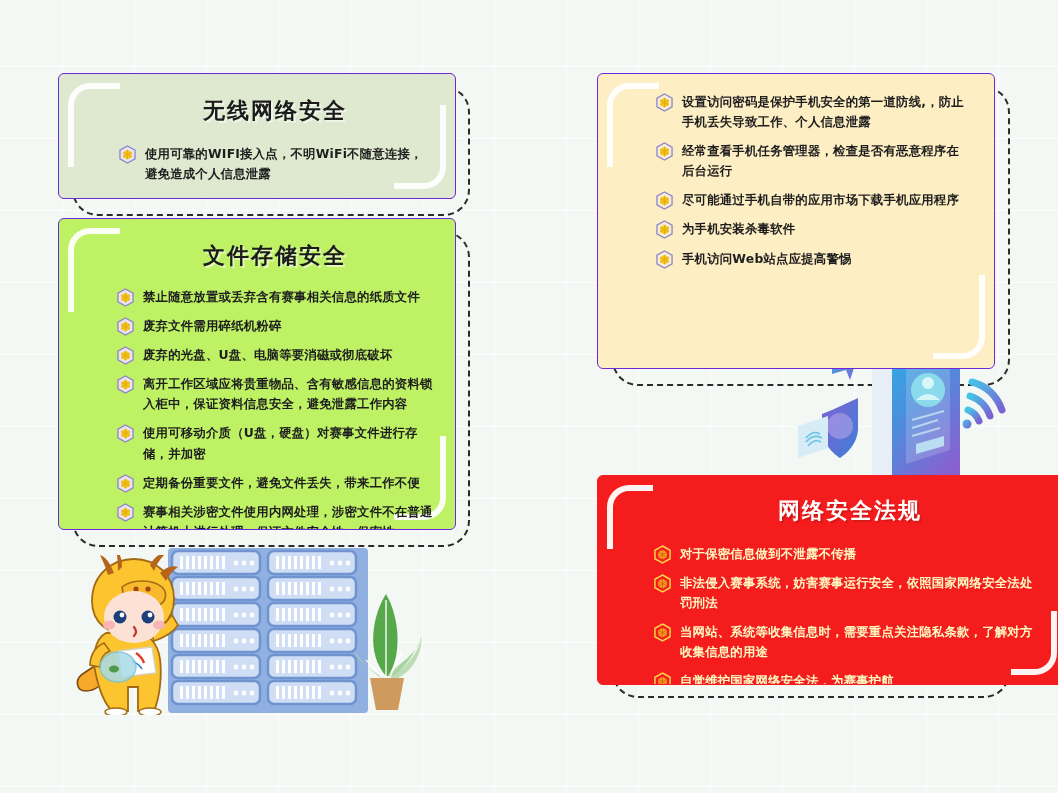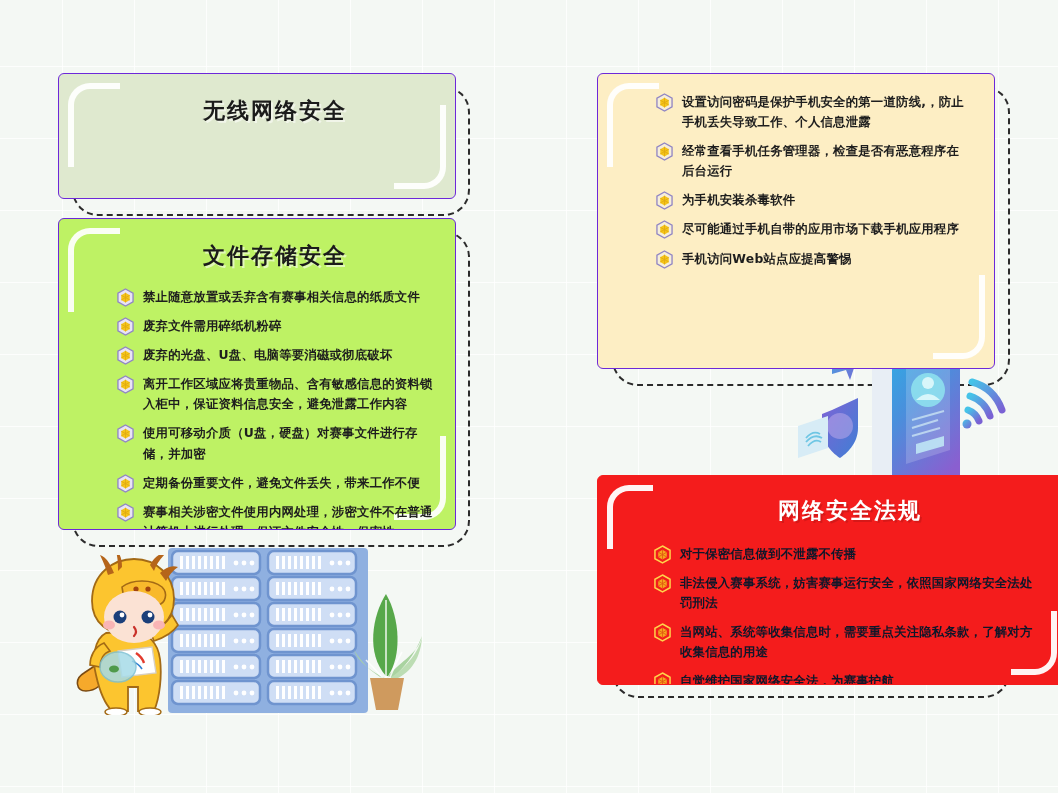--- a/index.html
+++ b/index.html
@@ -91,21 +91,21 @@
     margin-right: 9px;
     margin-top: 1px;
   }
   .bullet-text {
     font-size: 12.4px;
     line-height: 1.62;
     color: #1e1e1e;
     font-weight: 700;
     letter-spacing: 0.2px;
   }
-  .card.red .bullet-text { color: #0f172a; }
+  .card.red .bullet-text { color: #fef9c3; }
 
   
   #ghost-wireless { left: 72px; top: 86px;  width: 398px; height: 130px; }
   #card-wireless  { left: 58px; top: 73px;  width: 398px; height: 126px;
                     background: #dfe9cf; }
   #card-wireless .card-title { margin-top: 22px; }
   #card-wireless .bullets    { margin: 18px 26px 0 24px; }
 
   #ghost-files { left: 72px; top: 231px; width: 398px; height: 316px; }
   #card-files  { left: 58px; top: 218px; width: 398px; height: 312px;
@@ -324,20 +324,30 @@
   <g fill="none" stroke="url(#gWifi)" stroke-width="7" stroke-linecap="round">
     <path d="M182 84 q22 6 30 28"></path>
     <path d="M180 98 q15 5 20 20"></path>
     <path d="M178 112 q8 3 11 11"></path>
     <circle cx="177" cy="126" r="4.5" fill="url(#gWifi)" stroke="none"></circle>
   </g>
 </svg>
 
 <div class="card" id="card-wireless">
   <div class="card-title">无线网络安全</div>
+  <div class="bullets">
+    <div class="bullet">
+      <svg class="bullet-icon" viewBox="0 0 18 20">
+        <path d="M9 1 L17 5.5 L17 14.5 L9 19 L1 14.5 L1 5.5 Z" fill="#e8e4f6" stroke="#9186c4" stroke-width="1.4"></path>
+        <path d="M9 5 L13.5 7.6 L13.5 12.6 L9 15.2 L4.5 12.6 L4.5 7.6 Z" fill="#f5c518"></path>
+        <path d="M9 5 L9 15.2 M4.5 7.6 L13.5 12.6 M13.5 7.6 L4.5 12.6" stroke="#e0a912" stroke-width="0.9"></path>
+      </svg>
+      <div class="bullet-text">使用可靠的WIFI接入点，不明WiFi不随意连接，避免造成个人信息泄露</div>
+    </div>
+  </div>
 </div>
 
 <div class="card" id="card-files">
   <div class="card-title">文件存储安全</div>
   <div class="bullets">
     <div class="bullet">
       <svg class="bullet-icon" viewBox="0 0 18 20">
           <path d="M9 1 L17 5.5 L17 14.5 L9 19 L1 14.5 L1 5.5 Z" fill="#e8e4f6" stroke="#9186c4" stroke-width="1.4"></path>
           <path d="M9 5 L13.5 7.6 L13.5 12.6 L9 15.2 L4.5 12.6 L4.5 7.6 Z" fill="#f5c518"></path>
           <path d="M9 5 L9 15.2 M4.5 7.6 L13.5 12.6 M13.5 7.6 L4.5 12.6" stroke="#e0a912" stroke-width="0.9"></path>
@@ -412,29 +422,29 @@
           <path d="M9 5 L9 15.2 M4.5 7.6 L13.5 12.6 M13.5 7.6 L4.5 12.6" stroke="#e0a912" stroke-width="0.9"></path>
         </svg>
       <div class="bullet-text">经常查看手机任务管理器，检查是否有恶意程序在后台运行</div>
     </div>
     <div class="bullet">
       <svg class="bullet-icon" viewBox="0 0 18 20">
           <path d="M9 1 L17 5.5 L17 14.5 L9 19 L1 14.5 L1 5.5 Z" fill="#f6eed9" stroke="#9186c4" stroke-width="1.4"></path>
           <path d="M9 5 L13.5 7.6 L13.5 12.6 L9 15.2 L4.5 12.6 L4.5 7.6 Z" fill="#f5c518"></path>
           <path d="M9 5 L9 15.2 M4.5 7.6 L13.5 12.6 M13.5 7.6 L4.5 12.6" stroke="#e0a912" stroke-width="0.9"></path>
         </svg>
+      <div class="bullet-text">尽可能通过手机自带的应用市场下载手机应用程序</div>
+    </div>
+    <div class="bullet">
+      <svg class="bullet-icon" viewBox="0 0 18 20">
+          <path d="M9 1 L17 5.5 L17 14.5 L9 19 L1 14.5 L1 5.5 Z" fill="#f6eed9" stroke="#9186c4" stroke-width="1.4"></path>
+          <path d="M9 5 L13.5 7.6 L13.5 12.6 L9 15.2 L4.5 12.6 L4.5 7.6 Z" fill="#f5c518"></path>
+          <path d="M9 5 L9 15.2 M4.5 7.6 L13.5 12.6 M13.5 7.6 L4.5 12.6" stroke="#e0a912" stroke-width="0.9"></path>
+        </svg>
       <div class="bullet-text">为手机安装杀毒软件</div>
-    </div>
-    <div class="bullet">
-      <svg class="bullet-icon" viewBox="0 0 18 20">
-          <path d="M9 1 L17 5.5 L17 14.5 L9 19 L1 14.5 L1 5.5 Z" fill="#f6eed9" stroke="#9186c4" stroke-width="1.4"></path>
-          <path d="M9 5 L13.5 7.6 L13.5 12.6 L9 15.2 L4.5 12.6 L4.5 7.6 Z" fill="#f5c518"></path>
-          <path d="M9 5 L9 15.2 M4.5 7.6 L13.5 12.6 M13.5 7.6 L4.5 12.6" stroke="#e0a912" stroke-width="0.9"></path>
-        </svg>
-      <div class="bullet-text">尽可能通过手机自带的应用市场下载手机应用程序</div>
     </div>
     <div class="bullet">
       <svg class="bullet-icon" viewBox="0 0 18 20">
           <path d="M9 1 L17 5.5 L17 14.5 L9 19 L1 14.5 L1 5.5 Z" fill="#f6eed9" stroke="#9186c4" stroke-width="1.4"></path>
           <path d="M9 5 L13.5 7.6 L13.5 12.6 L9 15.2 L4.5 12.6 L4.5 7.6 Z" fill="#f5c518"></path>
           <path d="M9 5 L9 15.2 M4.5 7.6 L13.5 12.6 M13.5 7.6 L4.5 12.6" stroke="#e0a912" stroke-width="0.9"></path>
         </svg>
       <div class="bullet-text">手机访问Web站点应提高警惕</div>
     </div>
   </div>

